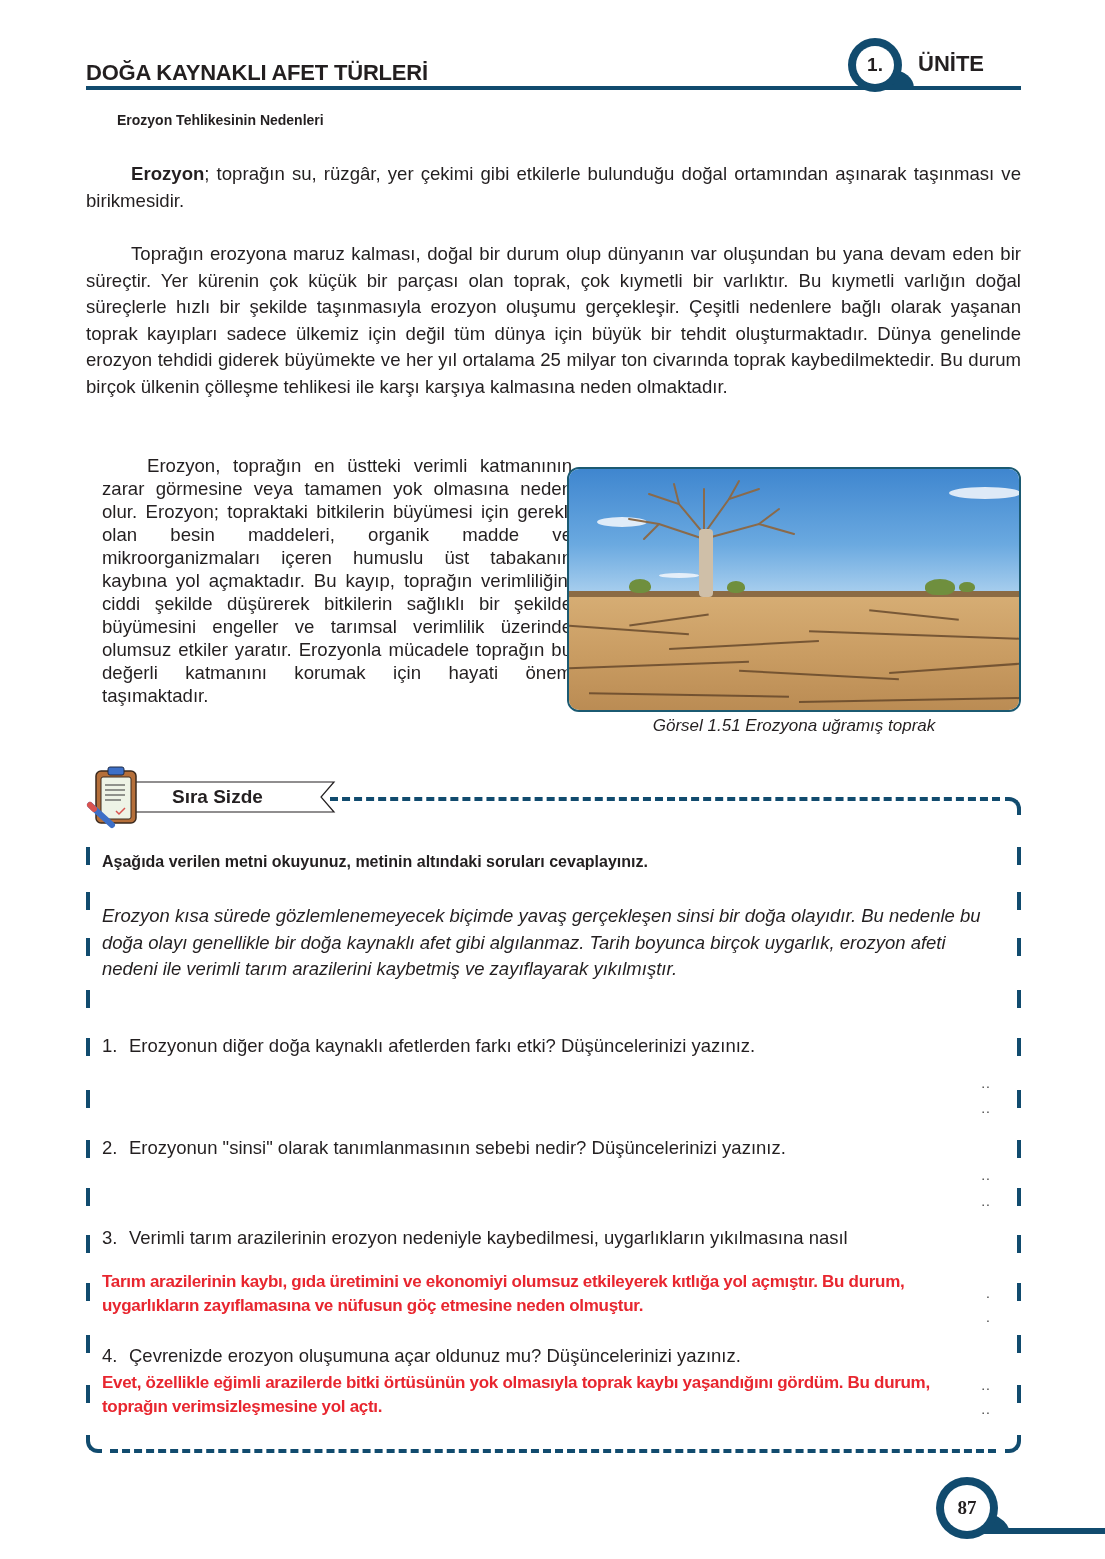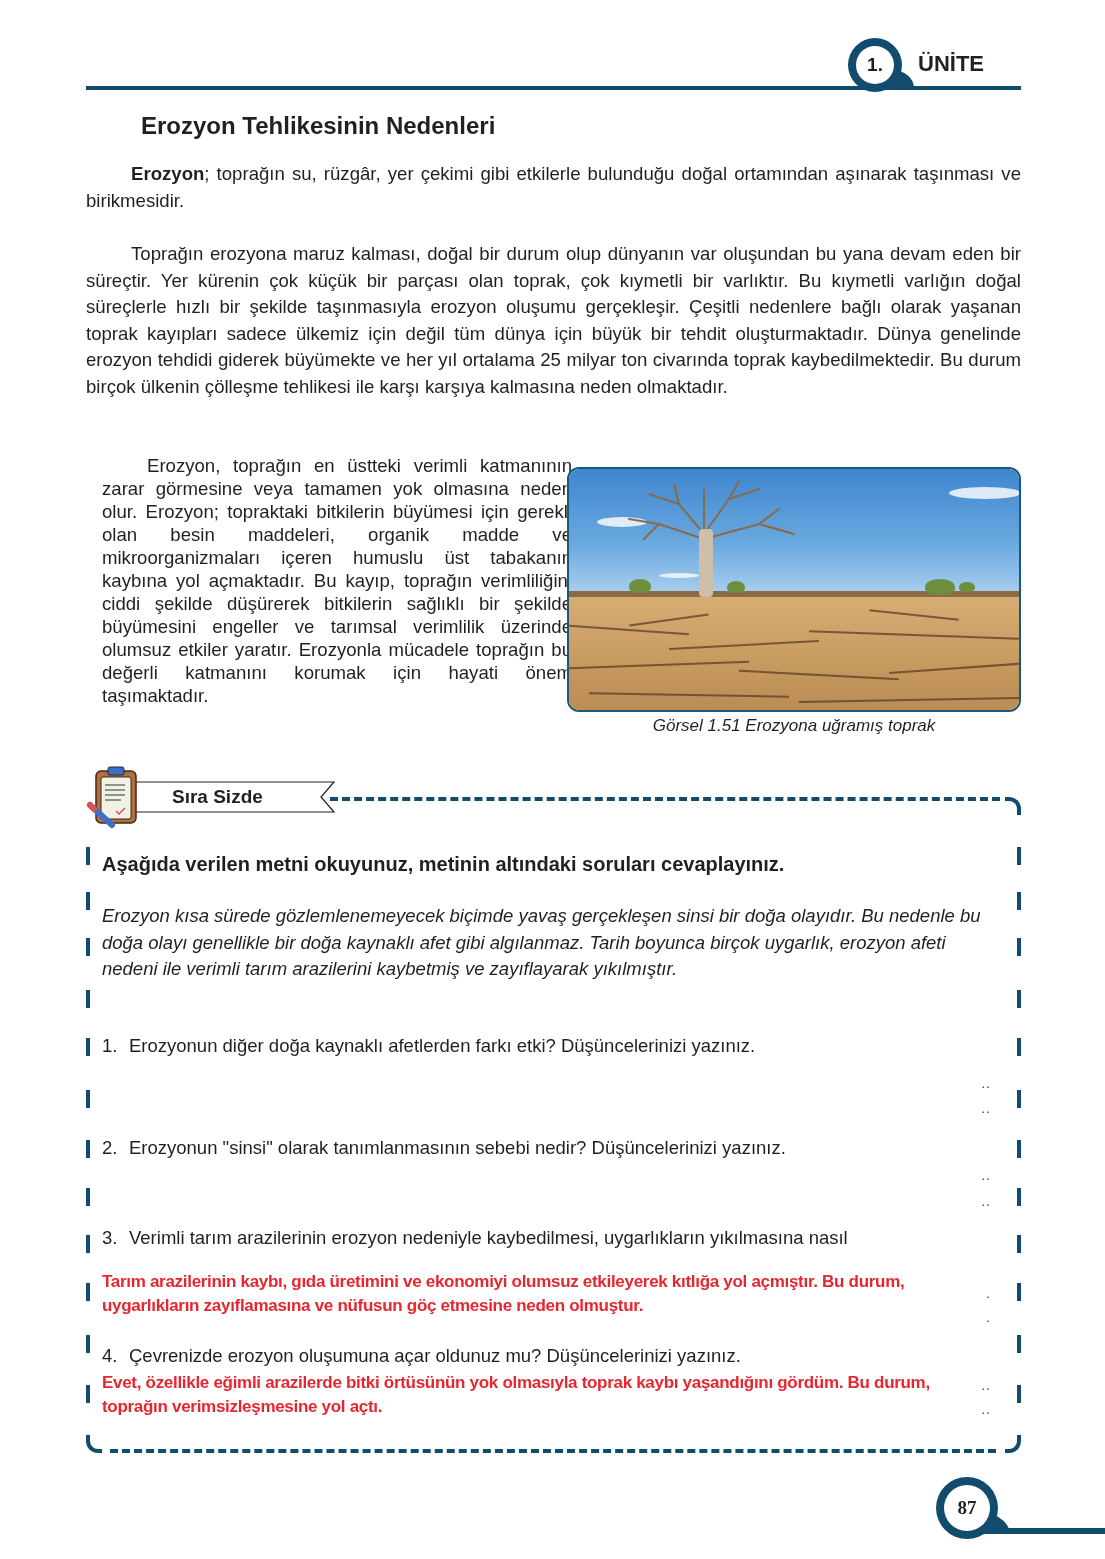--- a/index.html
+++ b/index.html
@@ -9,21 +9,21 @@
   
   .header { position: absolute; left: 86px; top: 36px; width: 935px; height: 56px; }
   .header-title { position: absolute; left: 0; top: 24px; font-size: 22px; font-weight: bold; letter-spacing: -0.2px; color: #231f20; }
   .header-rule { position: absolute; left: 0; top: 50px; width: 935px; height: 4px; background: #114b6e; }
   .unit-badge { position: absolute; left: 762px; top: 2px; width: 54px; height: 54px; border-radius: 50%; background: #114b6e; }
   .unit-badge-inner { position: absolute; left: 8px; top: 8px; width: 38px; height: 38px; border-radius: 50%; background: #fff; display: flex; align-items: center; justify-content: center; font-weight: bold; font-size: 19px; }
   .unit-badge-tail { position: absolute; left: 800px; top: 34px; width: 28px; height: 18px; background: #114b6e; border-bottom-right-radius: 0; border-top-right-radius: 22px 18px; }
   .unit-label { position: absolute; left: 832px; top: 15px; font-size: 22px; font-weight: bold; color: #231f20; }
 
   
-  .section-heading { position: absolute; left: 141px; top: 112px; font-size: 24px; font-weight: bold; }
+  .section-heading { position: absolute; left: 117px; top: 112px; font-size: 14px; font-weight: bold; }
   .para { position: absolute; left: 86px; width: 935px; font-size: 18.6px; line-height: 26.5px; text-align: justify; }
   .para .indent { display: inline-block; width: 45px; }
   .p1 { top: 161px; }
   .p2 { top: 241px; }
   .p3 { top: 454px; width: 470px; font-size: 18.6px; line-height: 23px; margin-left: 16px; }
 
   
   .figure { position: absolute; left: 567px; top: 467px; width: 454px; height: 245px; border: 2px solid #1b5a72; border-radius: 12px; overflow: hidden; }
   .fig-sky { position: absolute; left: 0; top: 0; width: 100%; height: 125px; background: linear-gradient(180deg, #3f86cf 0%, #6aa9e0 60%, #a9cfee 100%); }
   .fig-cloud { position: absolute; background: #eef4fb; border-radius: 50%; opacity: 0.9; }
@@ -42,40 +42,41 @@
   .corner-bl { position: absolute; left: 0; bottom: 2px; width: 16px; height: 18px; border-bottom: 4px solid #114b6e; border-left: 4px solid #114b6e; border-bottom-left-radius: 12px; }
   .corner-br { position: absolute; right: 0; bottom: 2px; width: 16px; height: 18px; border-bottom: 4px solid #114b6e; border-right: 4px solid #114b6e; border-bottom-right-radius: 12px; }
   .dash-bottom { position: absolute; left: 24px; bottom: 2px; width: 886px; height: 0; border-bottom: 4px dashed #114b6e; }
   .side-dash { position: absolute; width: 4px; height: 18px; background: #114b6e; }
 
   .banner { position: absolute; left: 40px; top: -14px; width: 210px; height: 32px; }
   .banner svg { position: absolute; left: 0; top: 0; }
   .banner-label { position: absolute; left: 46px; top: 5px; font-size: 19px; font-weight: bold; color: #231f20; }
   .clipboard { position: absolute; left: 0; top: -30px; width: 58px; height: 64px; }
 
-  .instruction { position: absolute; left: 16px; top: 58px; font-size: 20px; font-weight: bold; }
+  .instruction { position: absolute; left: 16px; top: 58px; font-size: 16px; font-weight: bold; }
   .passage { position: absolute; left: 16px; top: 108px; width: 900px; font-size: 18.5px; line-height: 26.5px; font-style: italic; }
   .question { position: absolute; left: 16px; width: 890px; font-size: 18.5px; line-height: 26px; }
   .question .num { display: inline-block; width: 27px; }
   .question .cont { padding-left: 27px; }
   .q1 { top: 238px; } .q2 { top: 340px; } .q3 { top: 430px; } .q4 { top: 548px; }
   .answer { position: absolute; width: 880px; font-size: 17px; line-height: 23.5px; font-weight: bold; color: #e8262f; letter-spacing: -0.3px; }
   .a1 { left: 4px; top: 261px; } .a2 { left: 12px; top: 366px; } .a3 { left: 16px; top: 475px; } .a4 { left: 16px; top: 576px; }
   .dots { position: absolute; right: 30px; font-size: 14px; color: #444; letter-spacing: 1px; }
 
   
   .page-badge { position: absolute; left: 936px; top: 1477px; width: 62px; height: 62px; border-radius: 50%; background: #114b6e; font-family: Liberation Serif, serif; }
   .page-badge-inner { position: absolute; left: 8px; top: 8px; width: 46px; height: 46px; border-radius: 50%; background: #fff; display: flex; align-items: center; justify-content: center; font-weight: bold; font-size: 19px; }
   .page-tail { position: absolute; left: 980px; top: 1528px; width: 125px; height: 6px; background: #114b6e; }
   .page-tail-curve { position: absolute; left: 970px; top: 1510px; width: 40px; height: 24px; background: #114b6e; border-top-right-radius: 40px 24px; }
 </style>
 </head>
 <body>
 
 <div class="header">
+  <div class="header-title">DOĞA KAYNAKLI AFET TÜRLERİ</div>
   <div class="header-rule"></div>
   <div class="unit-badge-tail"></div>
   <div class="unit-badge">
     <div class="unit-badge-inner">1.</div>
   </div>
   <div class="unit-label">ÜNİTE</div>
 </div>
 
 <div class="section-heading">Erozyon Tehlikesinin Nedenleri</div>
 

